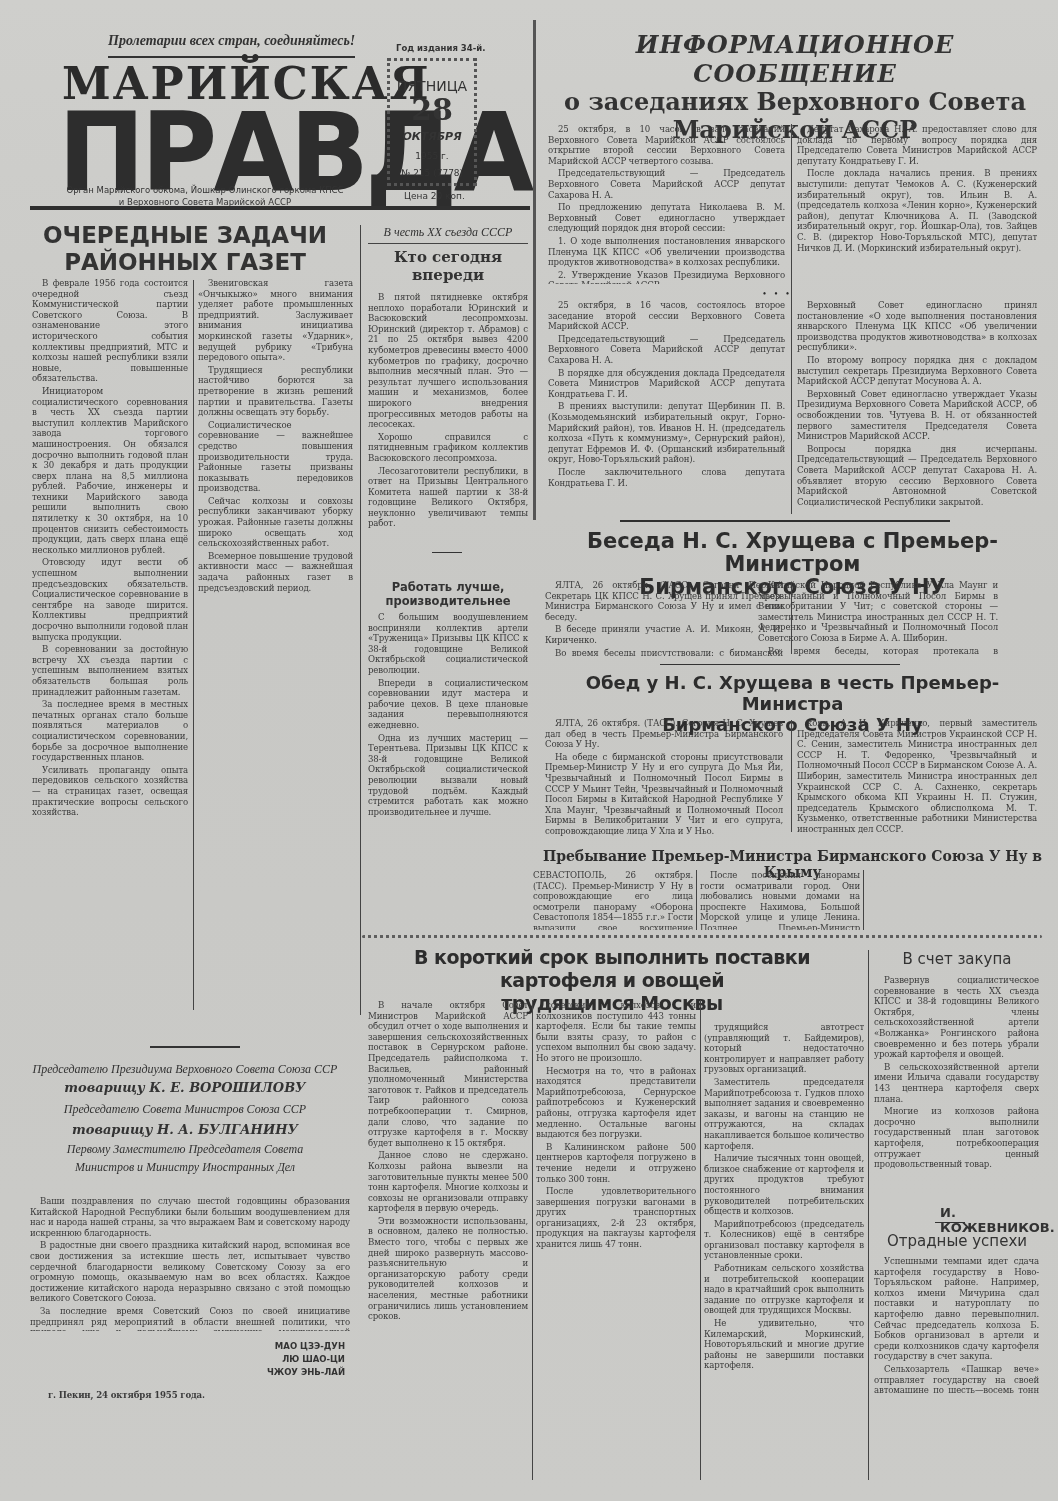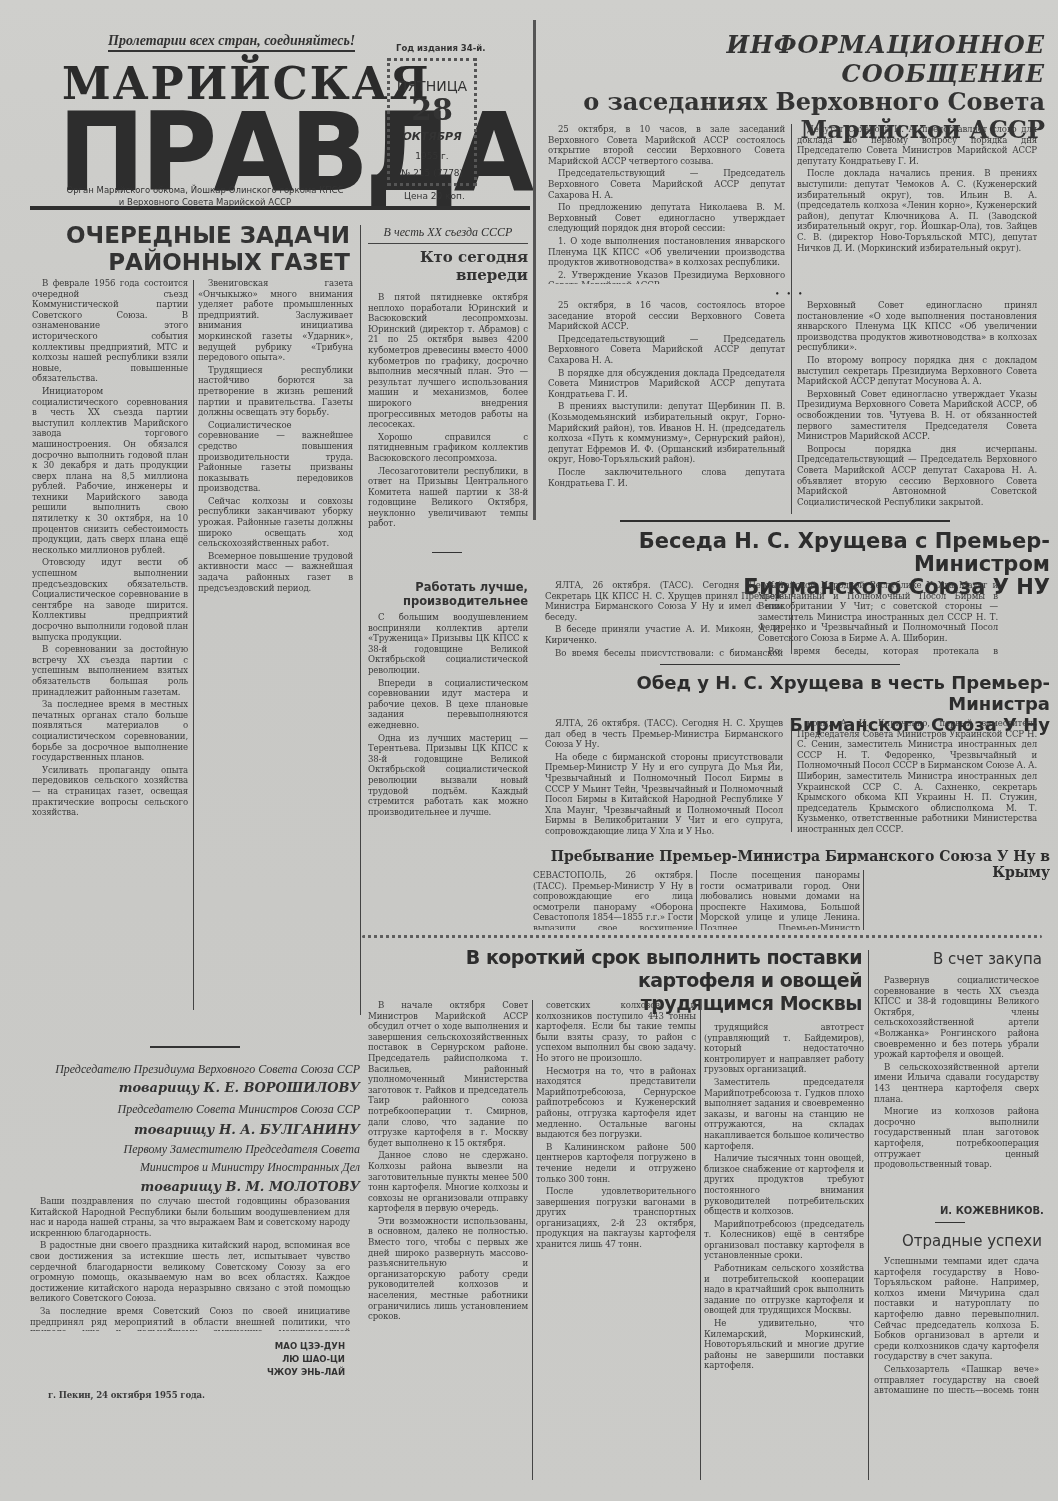--- a/index.html
+++ b/index.html
@@ -7,29 +7,29 @@
   body { font-family: "Liberation Serif", serif; color: #2a2a2a; position: relative; }
   .page { position: absolute; left: 0; top: 0; width: 1058px; height: 1501px;
           background: linear-gradient(180deg, #cfcfcc 0%, #c8c8c5 40%, #cbcbc8 100%); }
   .abs { position: absolute; }
   .body-text { font-size: 8.6px; line-height: 10.6px; text-align: justify; color: #3a3a3a;
                font-family: "DejaVu Serif", serif; letter-spacing: -0.15px; }
   .body-text p { text-indent: 10px; margin-bottom: 2px; }
   .vrule { position: absolute; width: 1px; background: #444; }
   .hrule { position: absolute; height: 1px; background: #333; }
   .slogan { font-style: italic; font-weight: bold; font-size: 14px; color: #333;
-            font-family: "Liberation Serif", serif; border-bottom: 2px solid #333; padding-bottom: 1px; }
+            font-family: "Liberation Serif", serif; border-bottom: 2px solid #333; padding-bottom: 7px; }
   .mast1 { font-family: "DejaVu Serif", serif; font-weight: bold; font-size: 44px; letter-spacing: 2px; color: #2b2b2b; }
   .mast2 { font-family: "DejaVu Sans", sans-serif; font-weight: bold; font-size: 104px; letter-spacing: -4px; color: #2d2d2d;
            transform: scaleY(1.05); transform-origin: top left; line-height: 100px; }
   .organ { font-family: "DejaVu Sans", sans-serif; font-size: 8.5px; text-align: center; color: #333; line-height: 12px; }
   .datebox { border: 3px dotted #555; text-align: center; font-family: "DejaVu Sans", sans-serif; color: #333; }
   .serif-bold { font-family: "DejaVu Serif", serif; font-weight: bold; }
   .sans-bold { font-family: "DejaVu Sans", sans-serif; font-weight: bold; }
-  .center { text-align: right; }
+  .center { text-align: center; }
   .wavy { position: absolute; height: 6px;
           background: repeating-linear-gradient(90deg, #444 0 3px, transparent 3px 6px); border-radius: 3px; opacity: .8; }
   .thickrule { position: absolute; height: 4px; background: #2f2f2f; }
 </style>
 </head>
 <body>
 
 <div class="page">
 
   <div class="abs slogan" style="left:108px; top:33px;">Пролетарии всех стран, соединяйтесь!</div>
@@ -196,38 +196,37 @@
     <p>Не удивительно, что Килемарский, Моркинский, Новоторъяльский и многие другие районы не завершили поставки картофеля.</p>
   </div>
   <div class="vrule" style="left:868px; top:950px; height:530px;"></div>
 
   <div class="abs center" style="left:872px; top:950px; width:170px; font-family:'DejaVu Sans',sans-serif; font-size:15px; color:#333;">В счет закупа</div>
   <div class="abs body-text" style="left:874px; top:975px; width:165px; height:228px; overflow:hidden;">
     <p>Развернув социалистическое соревнование в честь XX съезда КПСС и 38-й годовщины Великого Октября, члены сельскохозяйственной артели «Волжанка» Ронгинского района своевременно и без потерь убрали урожай картофеля и овощей.</p>
     <p>В сельскохозяйственной артели имени Ильича сдавали государству 143 центнера картофеля сверх плана.</p>
     <p>Многие из колхозов района досрочно выполнили государственный план заготовок картофеля, потребкооперация отгружает ценный продовольственный товар.</p>
   </div>
-  <div class="abs sans-bold" style="left:940px; top:1205px; font-size:10px; color:#333;">И. КОЖЕВНИКОВ.</div>
+  <div class="abs sans-bold" style="left:940px; top:1205px; font-size:13px; color:#333;">И. КОЖЕВНИКОВ.</div>
   <div class="hrule" style="left:935px; top:1222px; width:30px;"></div>
   <div class="abs center" style="left:872px; top:1232px; width:170px; font-family:'DejaVu Sans',sans-serif; font-size:15px; color:#333;">Отрадные успехи</div>
   <div class="abs body-text" style="left:874px; top:1256px; width:165px; height:140px; overflow:hidden;">
     <p>Успешными темпами идет сдача картофеля государству в Ново-Торъяльском районе. Например, колхоз имени Мичурина сдал поставки и натуроплату по картофелю давно перевыполнил. Сейчас председатель колхоза Б. Бобков организовал в артели и среди колхозников сдачу картофеля государству в счет закупа.</p>
     <p>Сельхозартель «Пашкар вече» отправляет государству на своей автомашине по шесть—восемь тонн картофеля в день.</p>
 
   </div>
 
   <div class="hrule" style="left:150px; top:1046px; width:90px; height:2px;"></div>
   <div class="abs center" style="left:10px; top:1060px; width:350px; font-style:italic; color:#333;">
     <div style="font-size:12px; line-height:18px;">Председателю Президиума Верховного Совета Союза ССР</div>
     <div class="serif-bold" style="font-size:13px; line-height:20px;">товарищу К. Е. ВОРОШИЛОВУ</div>
     <div style="font-size:12px; line-height:22px;">Председателю Совета Министров Союза ССР</div>
     <div class="serif-bold" style="font-size:13px; line-height:20px;">товарищу Н. А. БУЛГАНИНУ</div>
     <div style="font-size:12px; line-height:18px;">Первому Заместителю Председателя Совета</div>
     <div style="font-size:12px; line-height:18px;">Министров и Министру Иностранных Дел</div>
-    <div class="serif-bold" style="font-size:13px; line-height:22px;">товарищу В. М. МОЛОТОВУ</div>
   </div>
   <div class="abs body-text" style="left:30px; top:1196px; width:320px; height:135px; overflow:hidden;">
     <p>Ваши поздравления по случаю шестой годовщины образования Китайской Народной Республики были большим воодушевлением для нас и народа нашей страны, за что выражаем Вам и советскому народу искреннюю благодарность.</p>
     <p>В радостные дни своего праздника китайский народ, вспоминая все свои достижения за истекшие шесть лет, испытывает чувство сердечной благодарности великому Советскому Союзу за его огромную помощь, оказываемую нам во всех областях. Каждое достижение китайского народа неразрывно связано с этой помощью великого Советского Союза.</p>
     <p>За последние время Советский Союз по своей инициативе предпринял ряд мероприятий в области внешней политики, что привело уже к дальнейшему смягчению международной напряженности.</p>
 
   </div>
   <div class="abs sans-bold" style="left:200px; top:1340px; width:145px; text-align:right; font-size:8.5px; line-height:13px; color:#333;">
     <div>МАО ЦЗЭ-ДУН</div>
     <div>ЛЮ ШАО-ЦИ</div>

